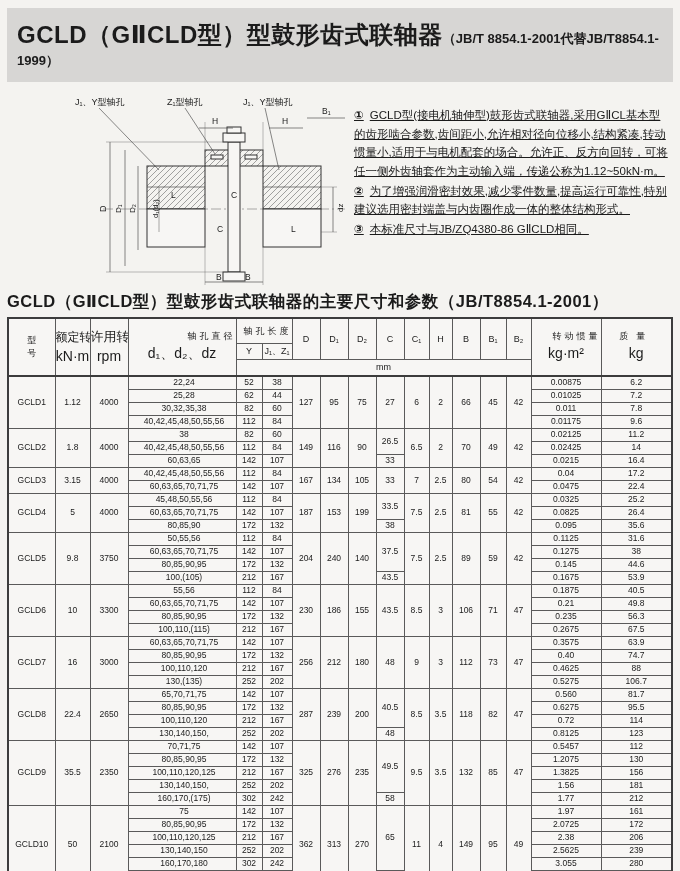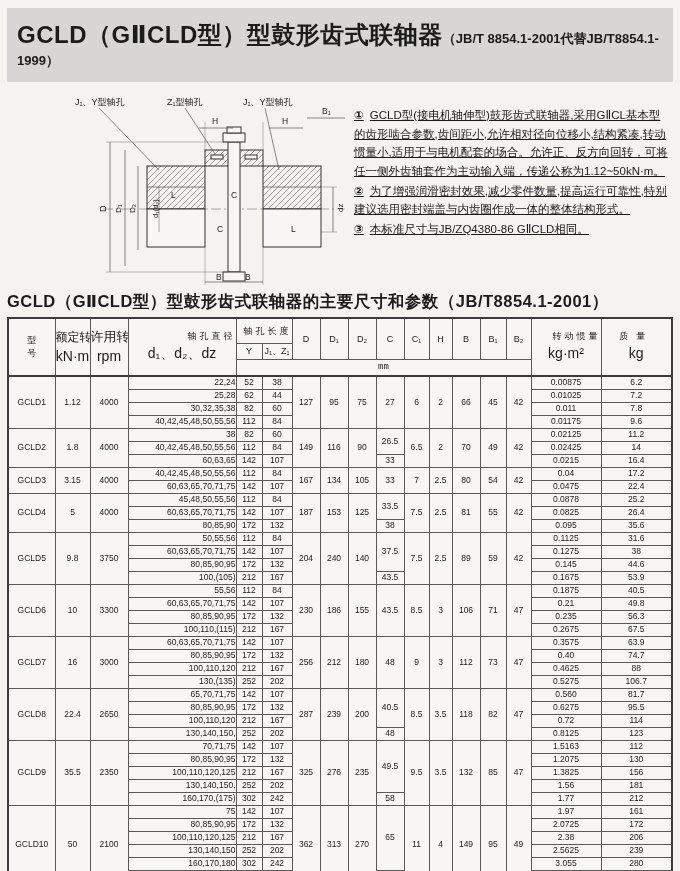--- a/index.html
+++ b/index.html
@@ -48,23 +48,23 @@
     text-align:center;vertical-align:middle;
     padding:0;line-height:1.12;
     overflow:hidden;white-space:nowrap;
   }
   table{border:2px solid #3c3c3c;}
   thead{border-bottom:2px solid #3c3c3c;}
   tbody{border-top:1.6px solid #3c3c3c;}
   thead th{font-size:9px;}
   tr.hdr1 th{height:24px;}
   tr.hdr2 th{height:15px;}
-  tr.hdr3 th{height:15px;font-family:Liberation Mono, monospace;}
+  tr.hdr3 th{height:15px;}
   td{height:12px;}
-  .cell-d{text-align:right;padding-left:4px;margin-left:37px;}
+  .cell-d{text-align:center;padding-left:4px;margin-left:37px;}
   .ls3{letter-spacing:3px;text-align:right;}
   .ls6{letter-spacing:8px;}
   .stack div{line-height:1.5;}
   .unit{font-size:14px;letter-spacing:0;}
 </style>
 </head>
 <body>
 
 <div class="page">
 
@@ -345,28 +345,28 @@
       <tbody>
         <tr>
           <td rowspan="3">GCLD4</td>
           <td rowspan="3">5</td>
           <td rowspan="3">4000</td>
           <td class="cell-d">45,48,50,55,56</td>
           <td>112</td>
           <td>84</td>
           <td rowspan="3">187</td>
           <td rowspan="3">153</td>
-          <td rowspan="3">125</td>
+          <td rowspan="3">199</td>
           <td rowspan="2">33.5</td>
           <td rowspan="3">7.5</td>
           <td rowspan="3">2.5</td>
           <td rowspan="3">81</td>
           <td rowspan="3">55</td>
           <td rowspan="3">42</td>
-          <td>0.0878</td>
+          <td>0.0325</td>
           <td>25.2</td>
         </tr>
         <tr>
           <td class="cell-d">60,63,65,70,71,75</td>
           <td>142</td>
           <td>107</td>
           <td>0.0825</td>
           <td>26.4</td>
         </tr>
         <tr>
@@ -558,21 +558,21 @@
           <td>107</td>
           <td rowspan="5">325</td>
           <td rowspan="5">276</td>
           <td rowspan="5">235</td>
           <td rowspan="4">49.5</td>
           <td rowspan="5">9.5</td>
           <td rowspan="5">3.5</td>
           <td rowspan="5">132</td>
           <td rowspan="5">85</td>
           <td rowspan="5">47</td>
-          <td>1.5163</td>
+          <td>0.5457</td>
           <td>112</td>
         </tr>
         <tr>
           <td class="cell-d">80,85,90,95</td>
           <td>172</td>
           <td>132</td>
           <td>1.2075</td>
           <td>130</td>
         </tr>
         <tr>

